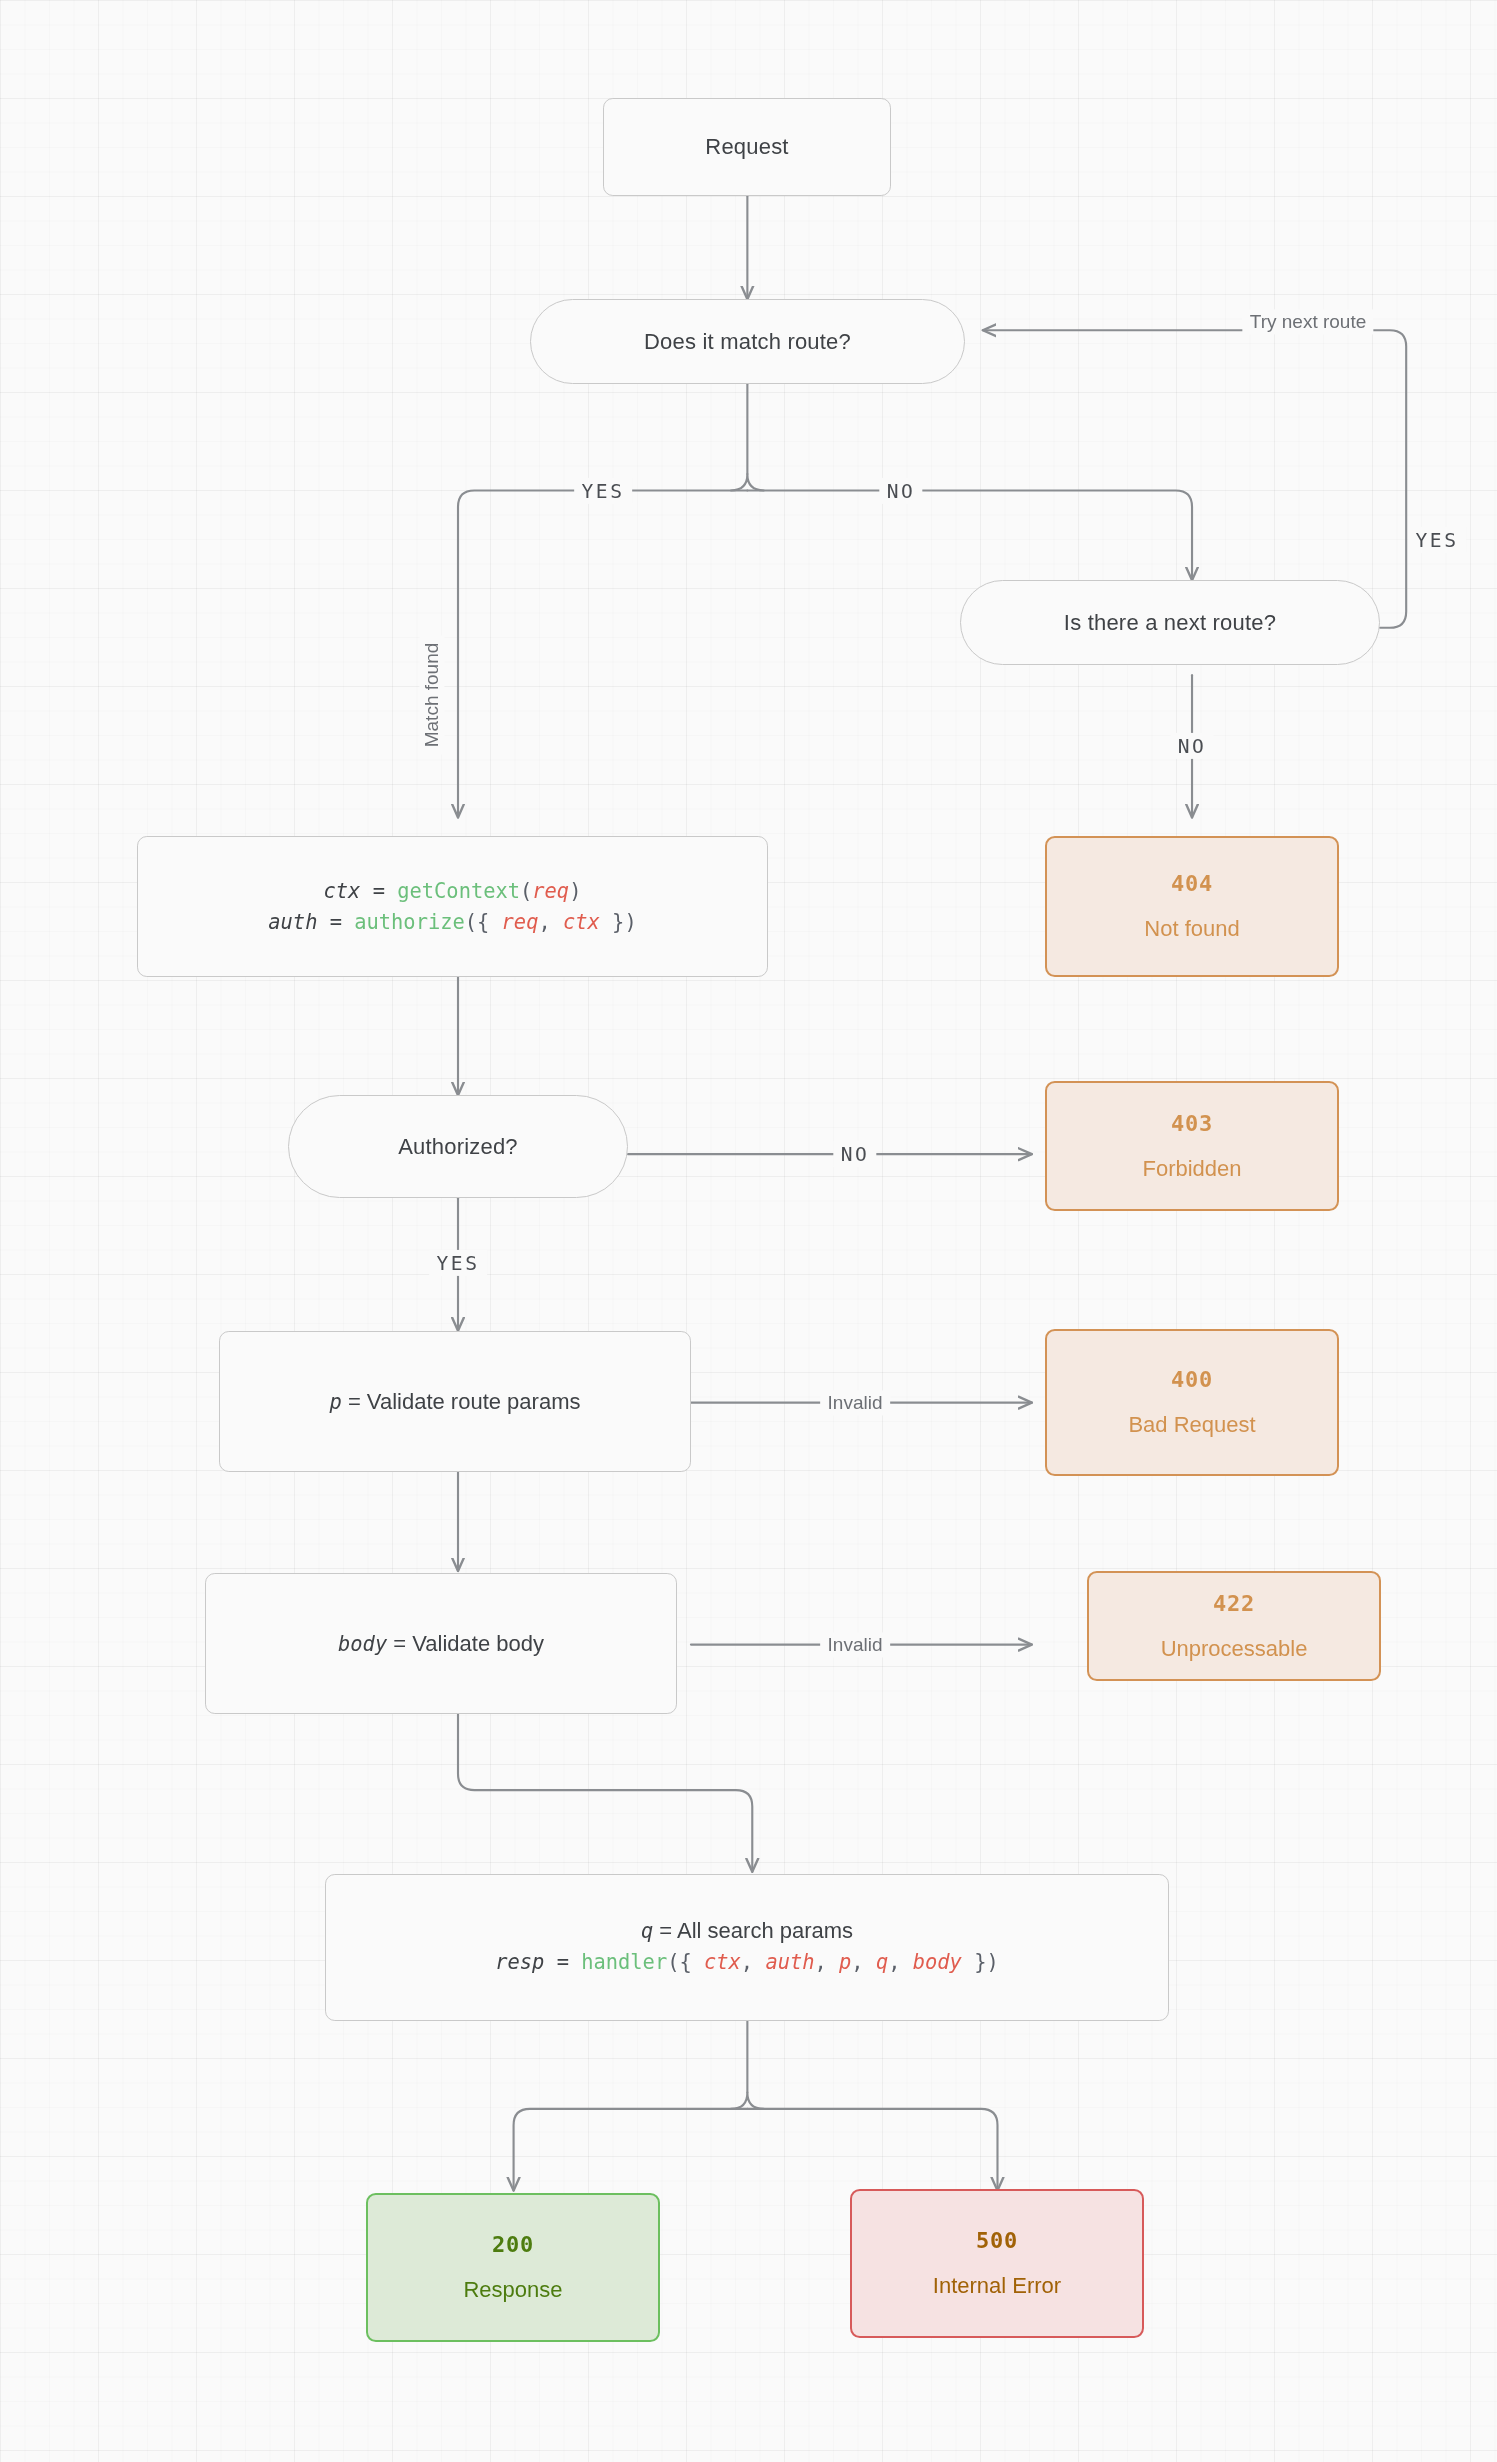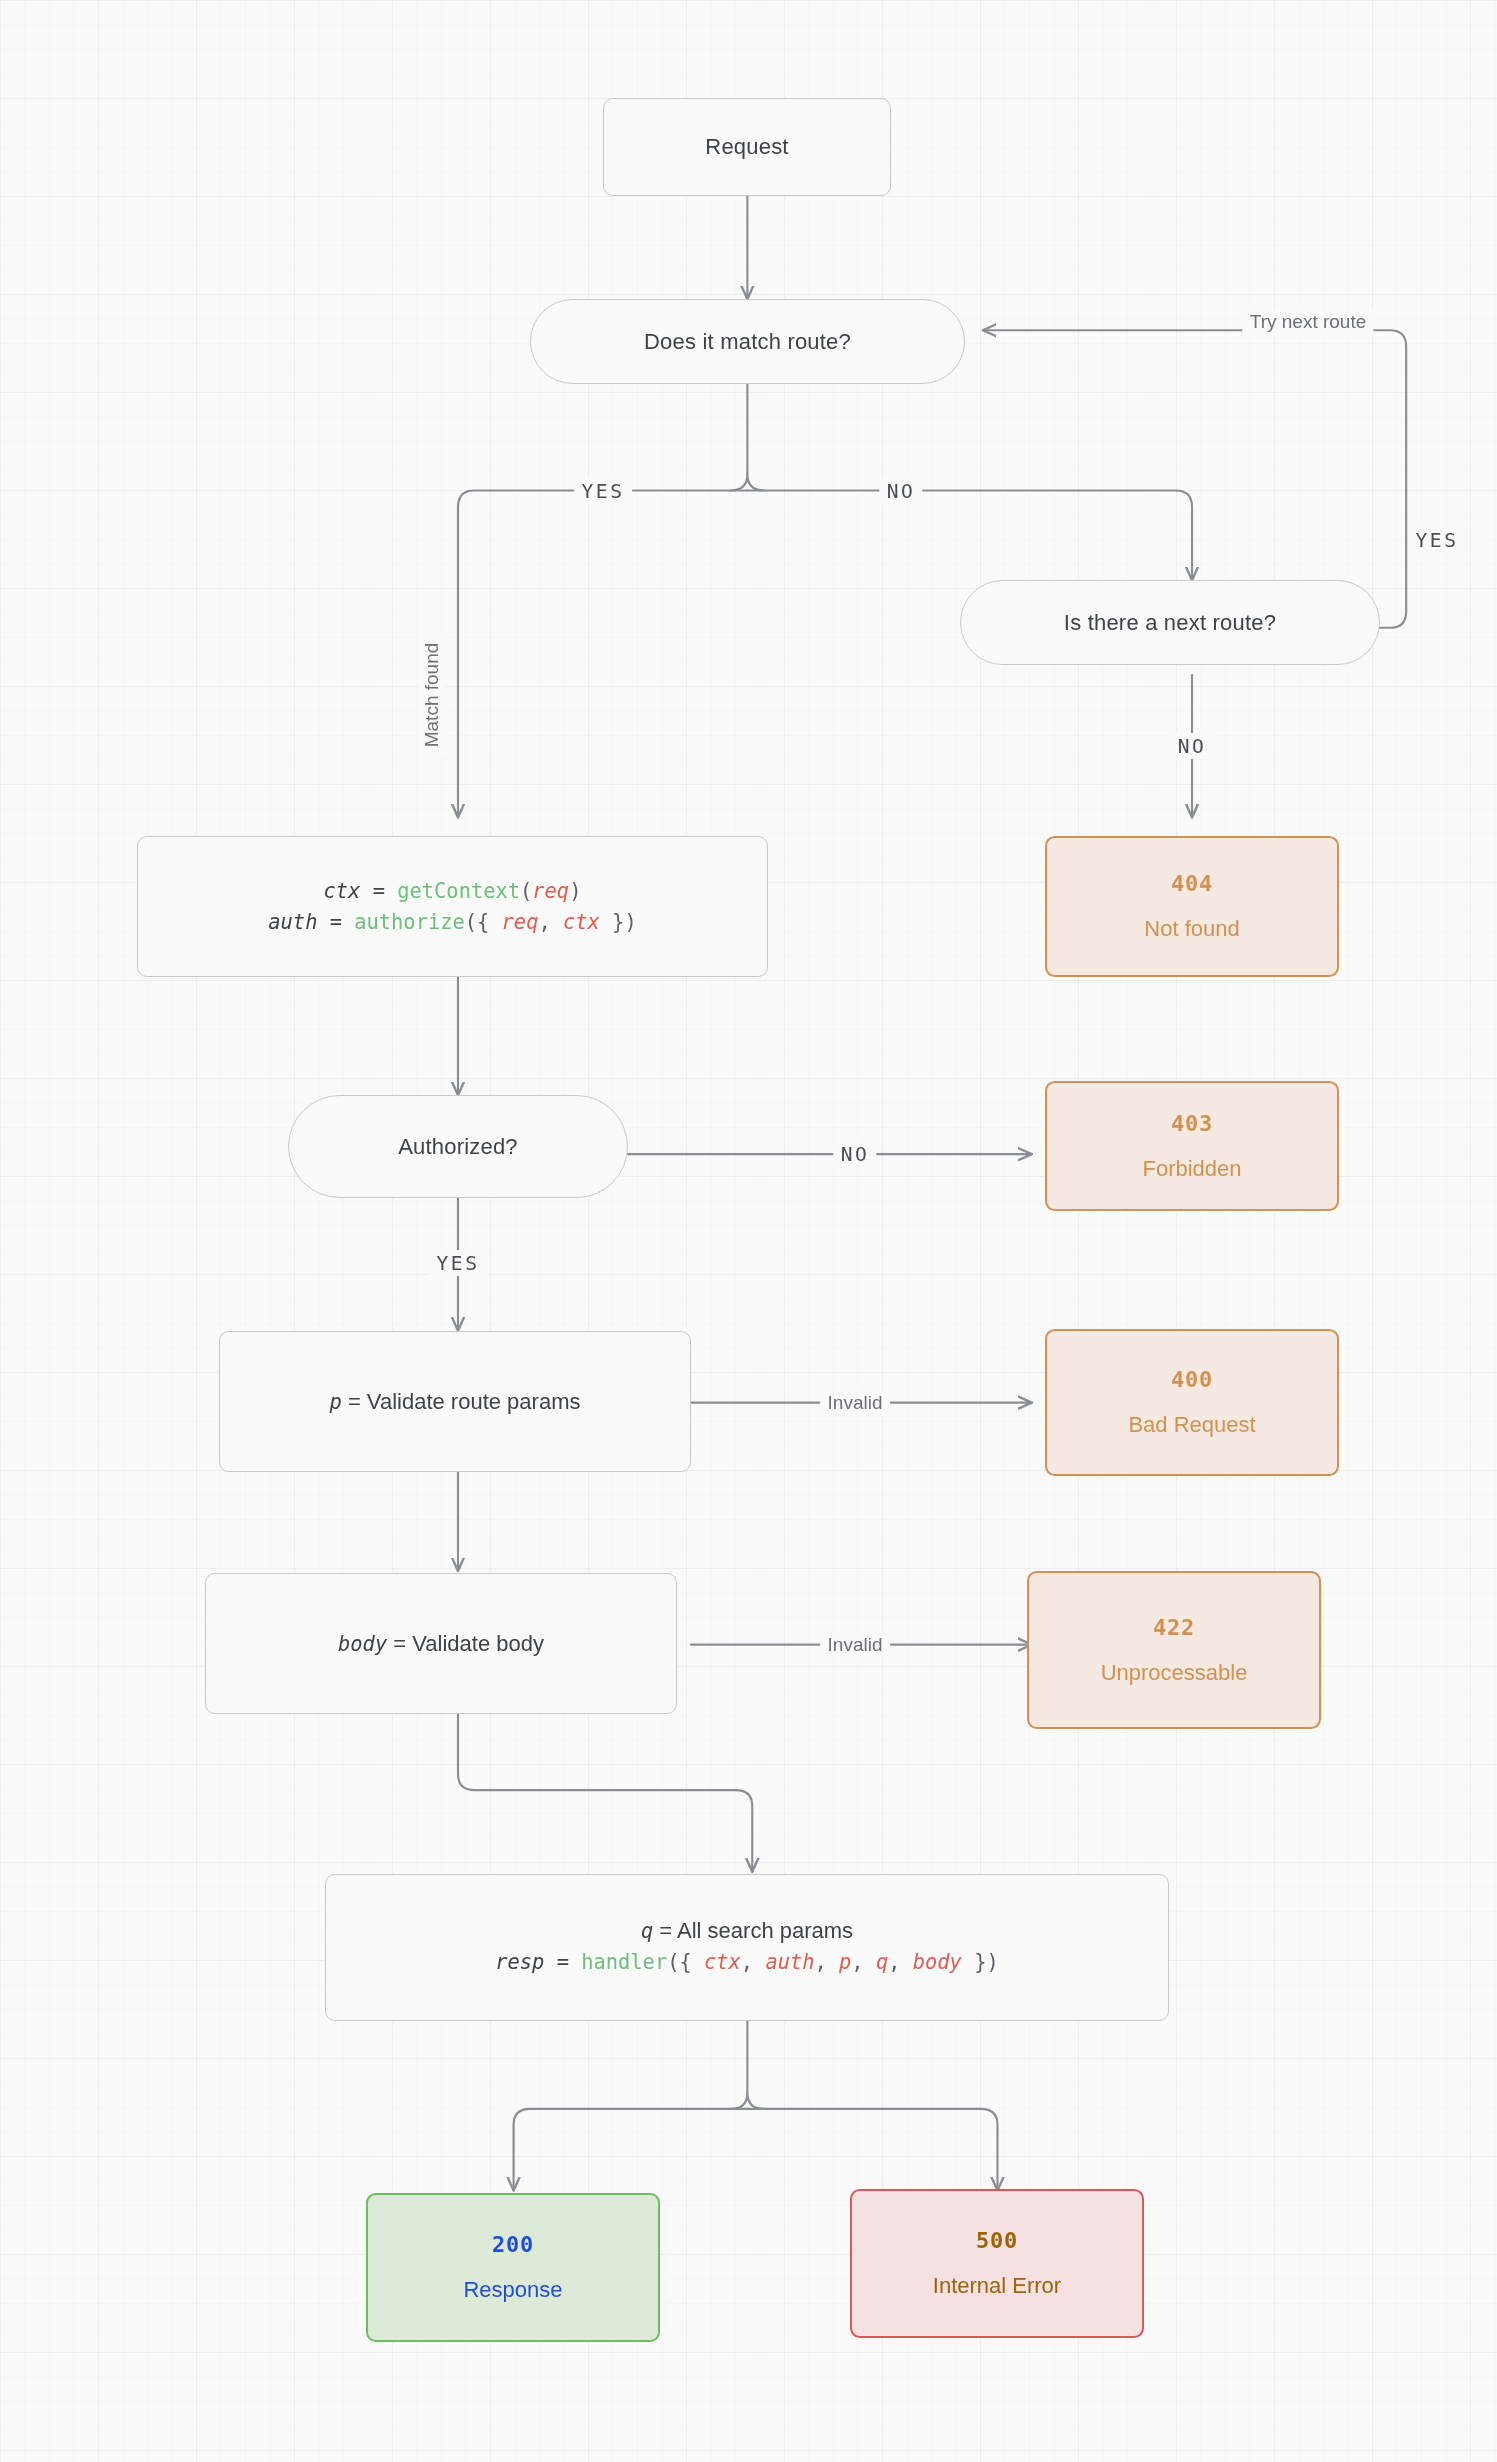--- a/index.html
+++ b/index.html
@@ -84,21 +84,21 @@
     font-size:22px;
     font-weight:bold;
     letter-spacing:0.8px;
   }
   .status .code-text{
     font-size:22px;
   }
   .st-orange{border-color:#d39255;background:#f5e9e1;}
   .st-orange .code-num,.st-orange .code-text{color:#d2924f;}
   .st-green{border-color:#6cbf5f;background:#ddead7;}
-  .st-green .code-num,.st-green .code-text{color:#1d4ed8;}
+  .st-green .code-num,.st-green .code-text{color:#4d7c0f;}
   .st-red{border-color:#d75a5a;background:#f6e2e2;}
   .st-red .code-num,.st-red .code-text{color:#a16207;}
 
   
   .elabel{
     position:absolute;
     color:#5e6166;
     background:#fafafa;
     padding:1.6px 7.4px;
     white-space:nowrap;
@@ -214,21 +214,21 @@
   <div class="node status st-orange" style="left:1045px;top:1081px;width:294px;height:130px;">
     <span class="code-num">403</span>
     <span class="code-text">Forbidden</span>
   </div>
 
   <div class="node status st-orange" style="left:1045px;top:1329px;width:294px;height:147px;">
     <span class="code-num">400</span>
     <span class="code-text">Bad Request</span>
   </div>
 
-  <div class="node status st-orange" style="left:1027px;top:1571px;width:294px;height:158px;">
+  <div class="node status st-orange" style="left:1087px;top:1571px;width:294px;height:110px;">
     <span class="code-num">422</span>
     <span class="code-text">Unprocessable</span>
   </div>
 
   <div class="node status st-green" style="left:366px;top:2193px;width:294px;height:149px;">
     <span class="code-num">200</span>
     <span class="code-text">Response</span>
   </div>
 
   <div class="node status st-red" style="left:850px;top:2189px;width:294px;height:149px;">

